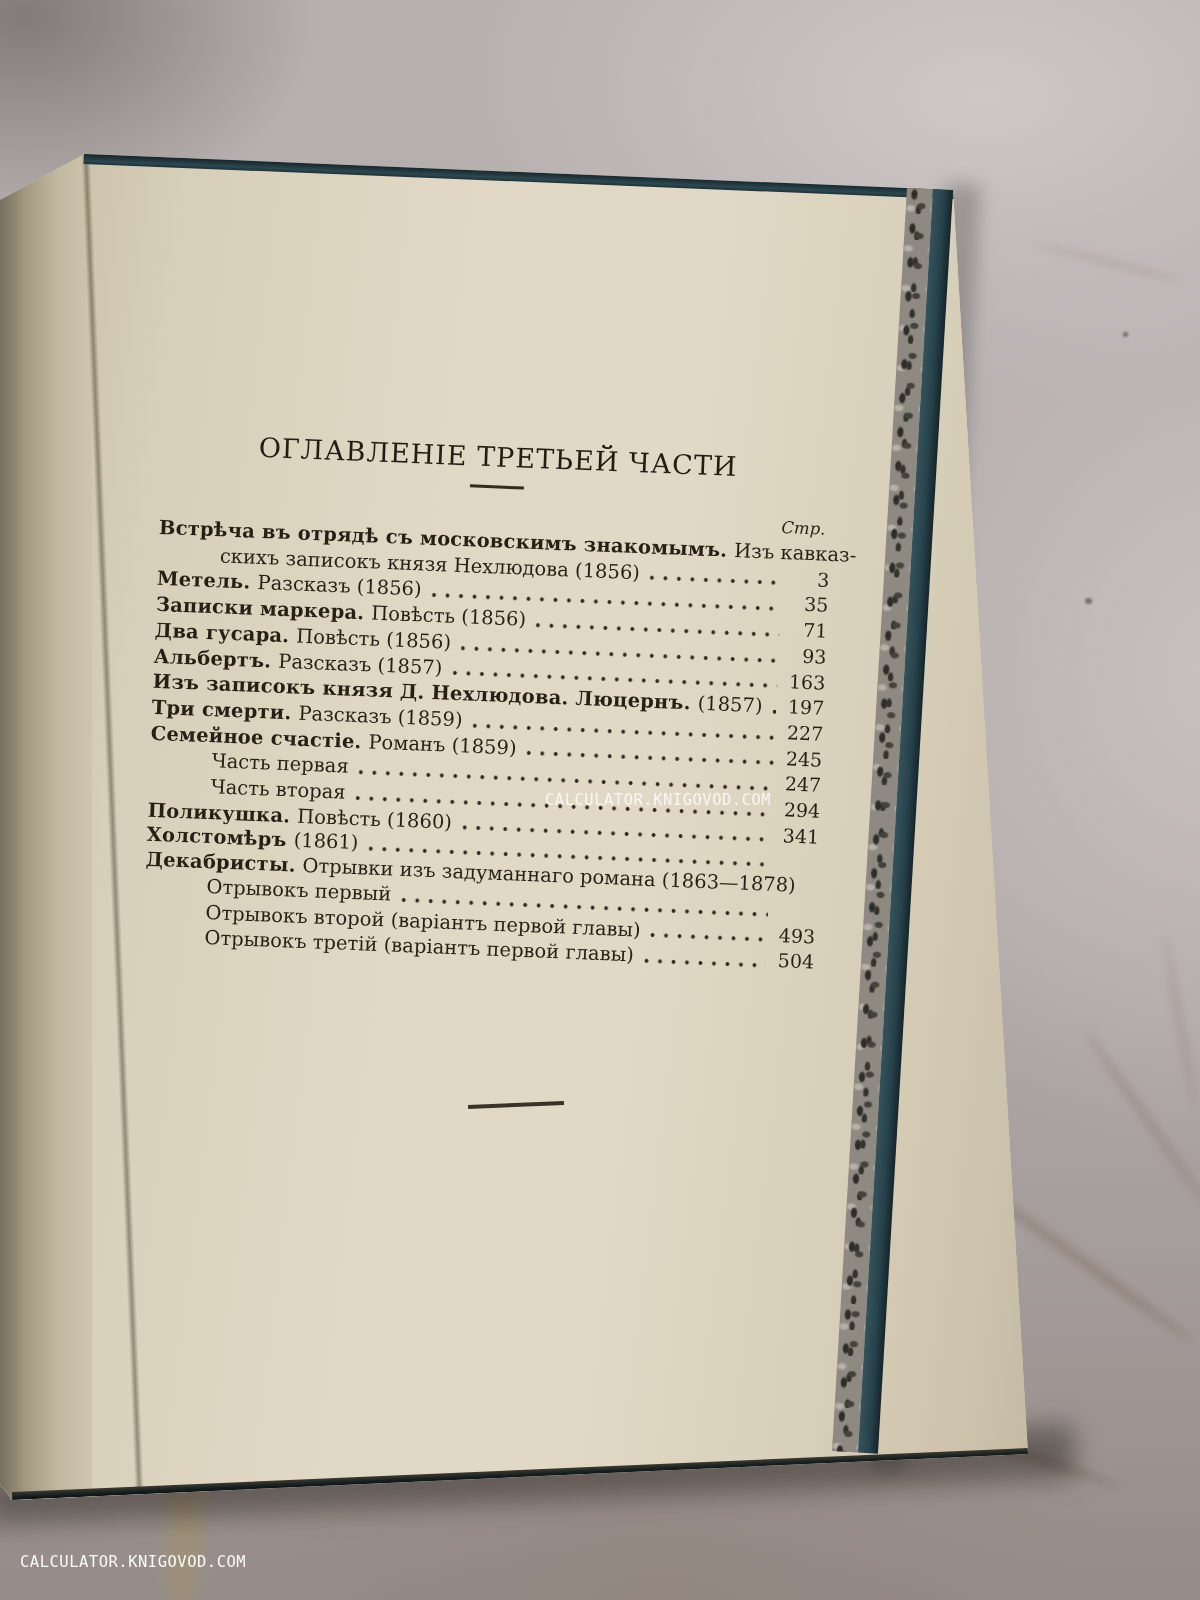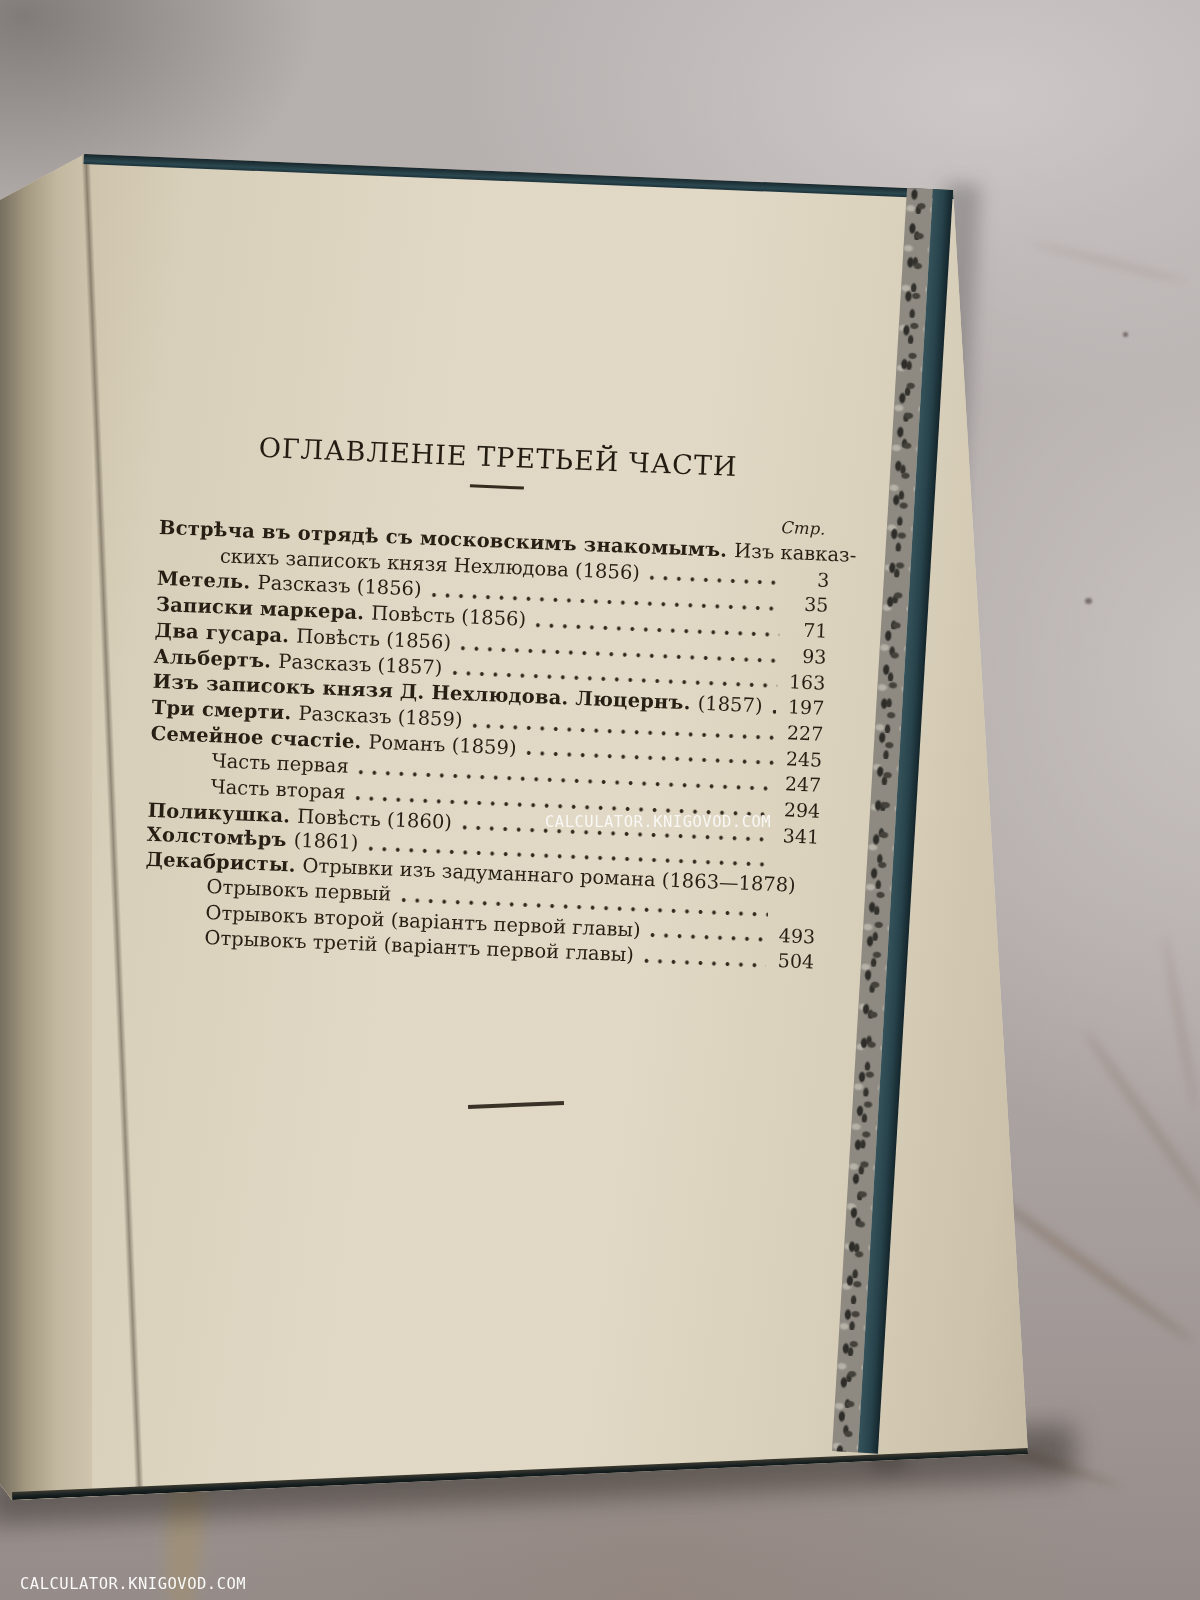--- a/index.html
+++ b/index.html
@@ -70,21 +70,21 @@
   .t b{font-weight:bold;letter-spacing:.2px;}
   .t b:empty{display:none;}
   .t b:not(:empty) + span{margin-left:7px;}
   .leader{flex:1 1 auto;align-self:flex-end;height:13px;margin:0 4px 4px 10px;
     background-image:radial-gradient(circle at 2.5px 9px, #32281c 1.5px, rgba(0,0,0,0) 2.3px);
     background-size:13.5px 13px;background-repeat:repeat-x;}
   .pg{width:44px;text-align:right;font-size:19px;}
   .end-rule{left:468px;top:963px;width:96px;height:3.5px;background:#3b3227;position:absolute;transform:rotate(-2.5deg);}
 
   
-  .wm{position:absolute;font-family:"DejaVu Sans Mono", monospace;font-size:15.5px;letter-spacing:.5px;white-space:nowrap;margin-top:22px;}
+  .wm{position:absolute;font-family:"DejaVu Sans Mono", monospace;font-size:15.5px;letter-spacing:.5px;white-space:nowrap;}
   .wm-center{left:545px;top:791px;color:rgba(252,252,252,.88);}
   .wm-corner{left:20px;top:1553px;color:rgba(255,255,255,.95);}
 </style>
 </head>
 <body>
 
 <div class="scene">
 
   <div class="vein v1"></div>
   <div class="vein v2"></div>

